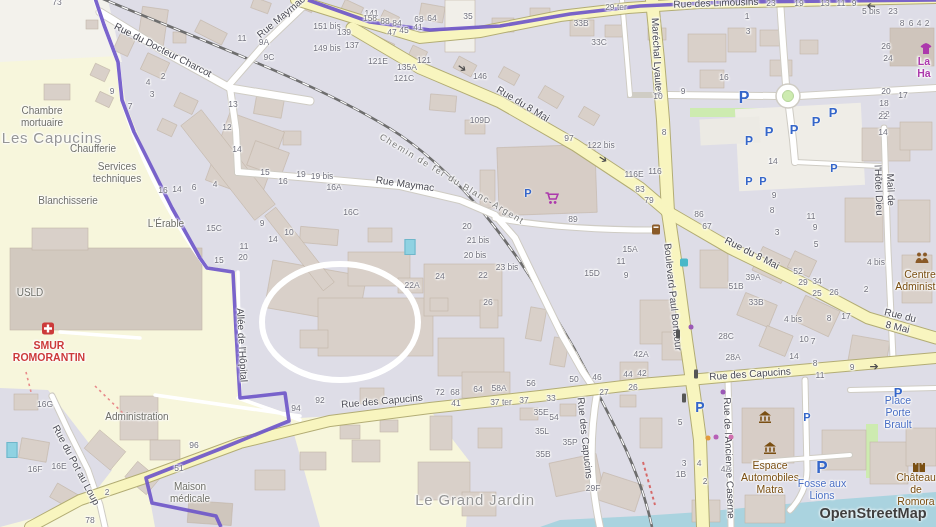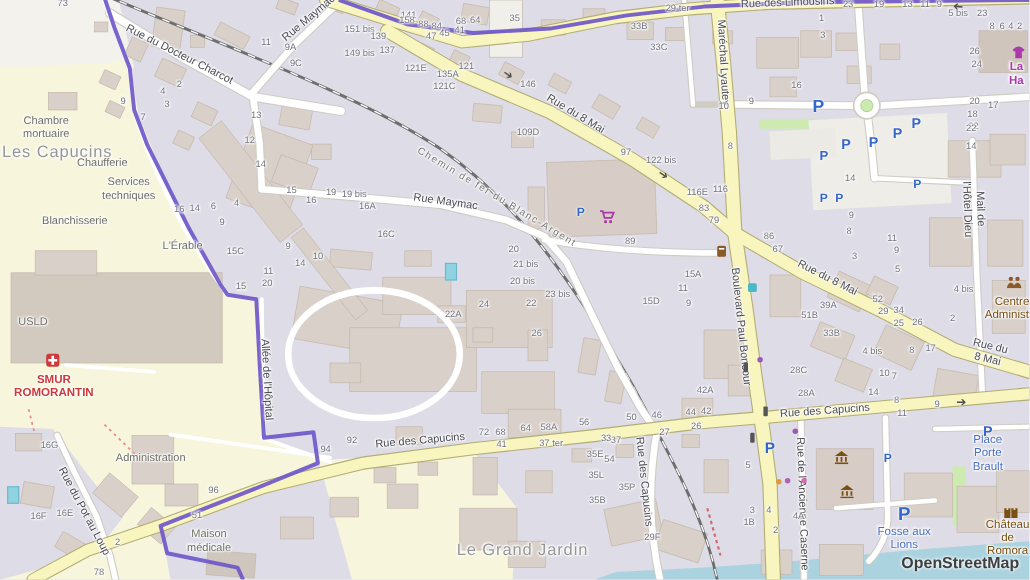--- a/index.html
+++ b/index.html
@@ -265,20 +265,23 @@
 techniques</div>
       <div class="lbl area" style="position: absolute; left: 68px; top: 201px; transform: translate(-50%, -50%);">Blanchisserie</div>
       <div class="lbl area" style="position: absolute; left: 166px; top: 224px; transform: translate(-50%, -50%);">L'Érable</div>
       <div class="lbl area" style="position: absolute; left: 30px; top: 293px; transform: translate(-50%, -50%);">USLD</div>
       <div class="lbl red" style="position: absolute; left: 49px; top: 351px; transform: translate(-50%, -50%);">SMUR
 ROMORANTIN</div>
       <div class="lbl area" style="position: absolute; left: 137px; top: 417px; transform: translate(-50%, -50%);">Administration</div>
       <div class="lbl area" style="position: absolute; left: 190px; top: 492px; transform: translate(-50%, -50%);">Maison
 médicale</div>
       <div class="lbl quarter" style="position: absolute; left: 475px; top: 500px; transform: translate(-50%, -50%);">Le Grand Jardin</div>
+      <div class="lbl brown" style="position: absolute; left: 770px; top: 477px; transform: translate(-50%, -50%);">Espace
+Automobiles
+Matra</div>
       <div class="lbl blue" style="position: absolute; left: 822px; top: 489px; transform: translate(-50%, -50%);">Fosse aux
 Lions</div>
       <div class="lbl blue" style="position: absolute; left: 898px; top: 412px; transform: translate(-50%, -50%);">Place Porte
 Brault</div>
       <div class="lbl brown" style="position: absolute; left: 916px; top: 489px; transform: translate(-50%, -50%);">Château
 de Romora</div>
       <div class="lbl brown" style="position: absolute; left: 920px; top: 280px; transform: translate(-50%, -50%);">Centre
 Administra</div>
       <div class="lbl mag" style="position: absolute; left: 924px; top: 67px; transform: translate(-50%, -50%);">La Ha</div>
       <div class="lbl num" style="position: absolute; left: 57px; top: 3px; transform: translate(-50%, -50%);">73</div>
@@ -417,21 +420,21 @@
       <div class="lbl num" style="position: absolute; left: 455px; top: 393px; transform: translate(-50%, -50%);">68</div>
       <div class="lbl num" style="position: absolute; left: 478px; top: 390px; transform: translate(-50%, -50%);">64</div>
       <div class="lbl num" style="position: absolute; left: 499px; top: 389px; transform: translate(-50%, -50%);">58A</div>
       <div class="lbl num" style="position: absolute; left: 531px; top: 384px; transform: translate(-50%, -50%);">56</div>
       <div class="lbl num" style="position: absolute; left: 554px; top: 382px; transform: translate(-50%, -50%); margin-top: 36px;">54</div>
       <div class="lbl num" style="position: absolute; left: 574px; top: 380px; transform: translate(-50%, -50%);">50</div>
       <div class="lbl num" style="position: absolute; left: 597px; top: 378px; transform: translate(-50%, -50%);">46</div>
       <div class="lbl num" style="position: absolute; left: 604px; top: 393px; transform: translate(-50%, -50%);">27</div>
       <div class="lbl num" style="position: absolute; left: 456px; top: 404px; transform: translate(-50%, -50%);">41</div>
       <div class="lbl num" style="position: absolute; left: 501px; top: 403px; transform: translate(-50%, -50%);">37 ter</div>
-      <div class="lbl num" style="position: absolute; left: 536px; top: 401px; transform: translate(-50%, -50%); padding-left: 48px;">37</div>
+      <div class="lbl num" style="position: absolute; left: 524px; top: 401px; transform: translate(-50%, -50%);">37</div>
       <div class="lbl num" style="position: absolute; left: 551px; top: 399px; transform: translate(-50%, -50%);">33</div>
       <div class="lbl num" style="position: absolute; left: 541px; top: 413px; transform: translate(-50%, -50%);">35E</div>
       <div class="lbl num" style="position: absolute; left: 542px; top: 432px; transform: translate(-50%, -50%);">35L</div>
       <div class="lbl num" style="position: absolute; left: 546px; top: 443px; transform: translate(-50%, -50%); margin-left: 24px;">35P</div>
       <div class="lbl num" style="position: absolute; left: 543px; top: 455px; transform: translate(-50%, -50%);">35B</div>
       <div class="lbl num" style="position: absolute; left: 593px; top: 489px; transform: translate(-50%, -50%);">29F</div>
       <div class="lbl num" style="position: absolute; left: 45px; top: 405px; transform: translate(-50%, -50%);">16G</div>
       <div class="lbl num" style="position: absolute; left: 35px; top: 470px; transform: translate(-50%, -50%);">16F</div>
       <div class="lbl num" style="position: absolute; left: 59px; top: 467px; transform: translate(-50%, -50%);">16E</div>
       <div class="lbl num" style="position: absolute; left: 194px; top: 446px; transform: translate(-50%, -50%);">96</div>

